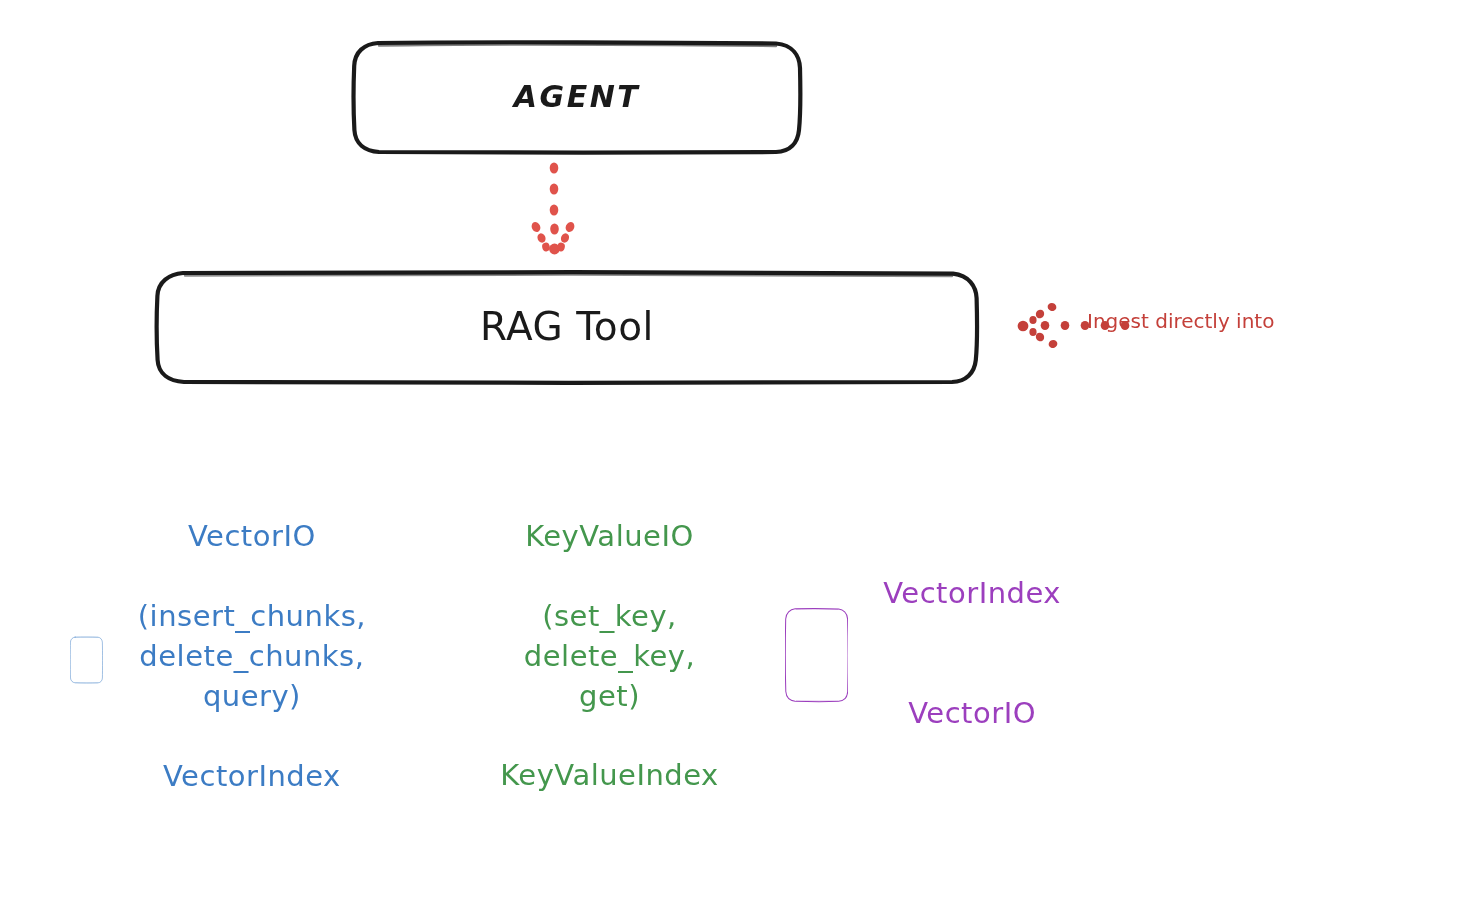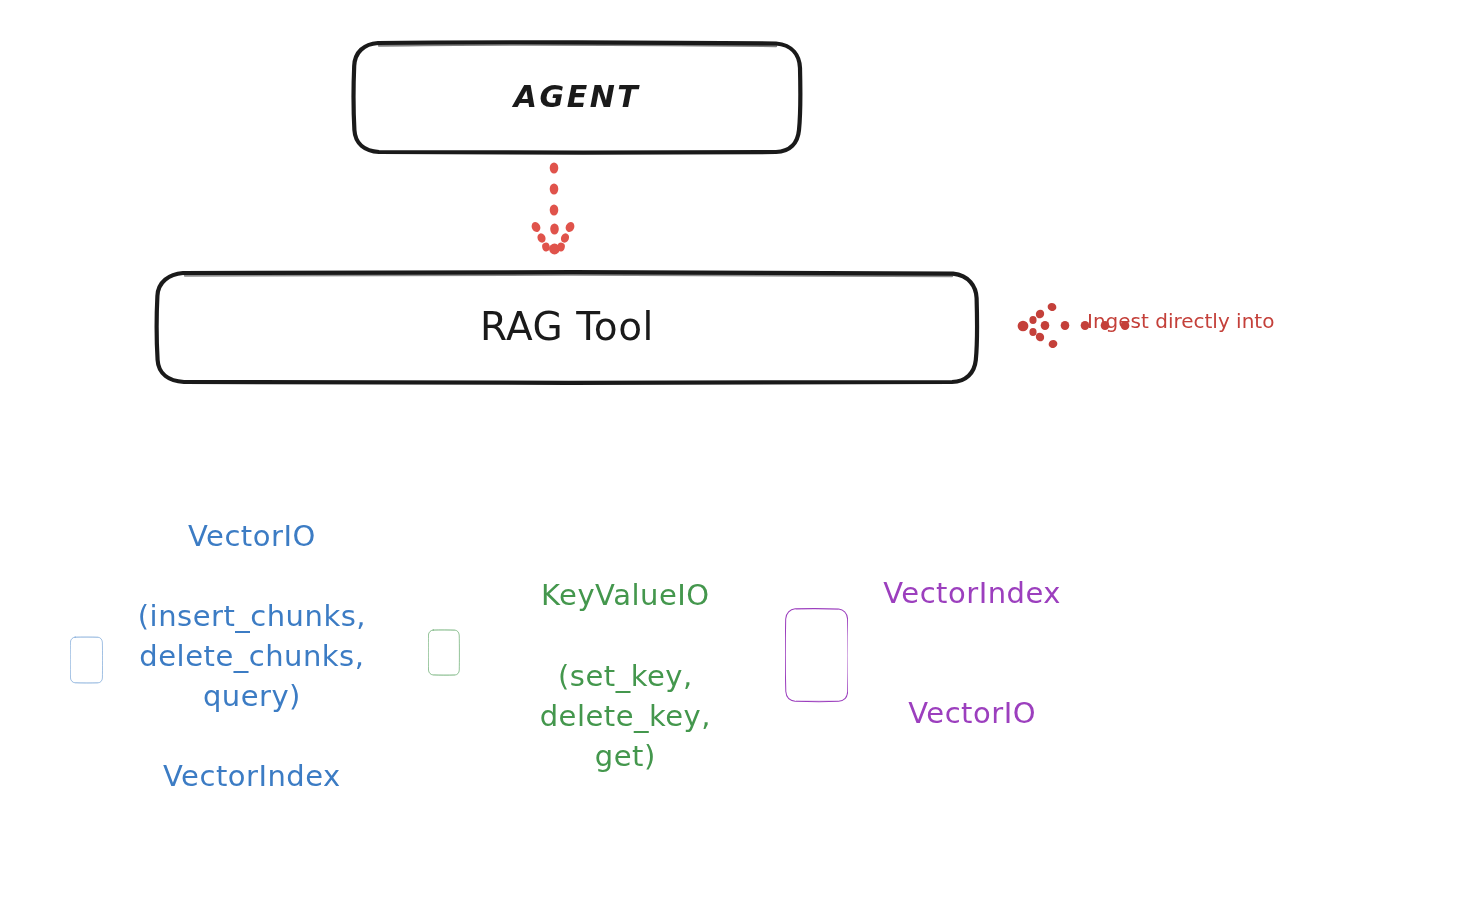--- a/index.html
+++ b/index.html
@@ -202,20 +202,21 @@
                C281.5 128 281 292 279.5 362 C278 388 263 404.5 240 406
                C182 408 100 407.5 46 405.5 C24 403 6.5 388 4.5 362
                C2.2 284 2.6 118 4 48 C5.4 22 24 5.5 46 3.5 Z" stroke="#44974d" stroke-width="5.2" stroke-linecap="round" stroke-linejoin="round"></path>
       <path d="M50 6 C116 3.6 192 4.6 238 6.5" stroke="#44974d" stroke-width="3" stroke-linecap="round" opacity="0.65"></path>
       <path d="M50 403.5 C116 406 192 405.5 238 404" stroke="#44974d" stroke-width="3" stroke-linecap="round" opacity="0.65"></path>
     </svg>
     <div class="prov-label box-label">
       <span>KeyValueIO</span><br>
       <span style="white-space:pre-line">(set_key,
 delete_key, get)</span>
+      <span class="prov-sub">KeyValueIndex</span>
     </div>
   </div>
 
   <div class="box" id="relational-box">
     <svg width="276" height="410" viewBox="0 0 276 410" fill="none">
       <path d="M44 3.5 C104 1.5 188 2.4 234 4 C254 6.5 271 22 273 48
                C275.5 128 275 294 273.5 364 C272 390 257 405.5 234 407
                C178 409 98 408.5 44 406.5 C22 404 5.5 390 3.5 364
                C1.2 286 1.6 118 3 48 C4.4 22 22 5.5 44 3.5 Z" stroke="#9c3fbe" stroke-width="4.4" stroke-linecap="round" stroke-linejoin="round"></path>
       <path d="M48 6 C112 3.8 186 4.6 232 6.5" stroke="#9c3fbe" stroke-width="2.8" stroke-linecap="round" opacity="0.6"></path>

